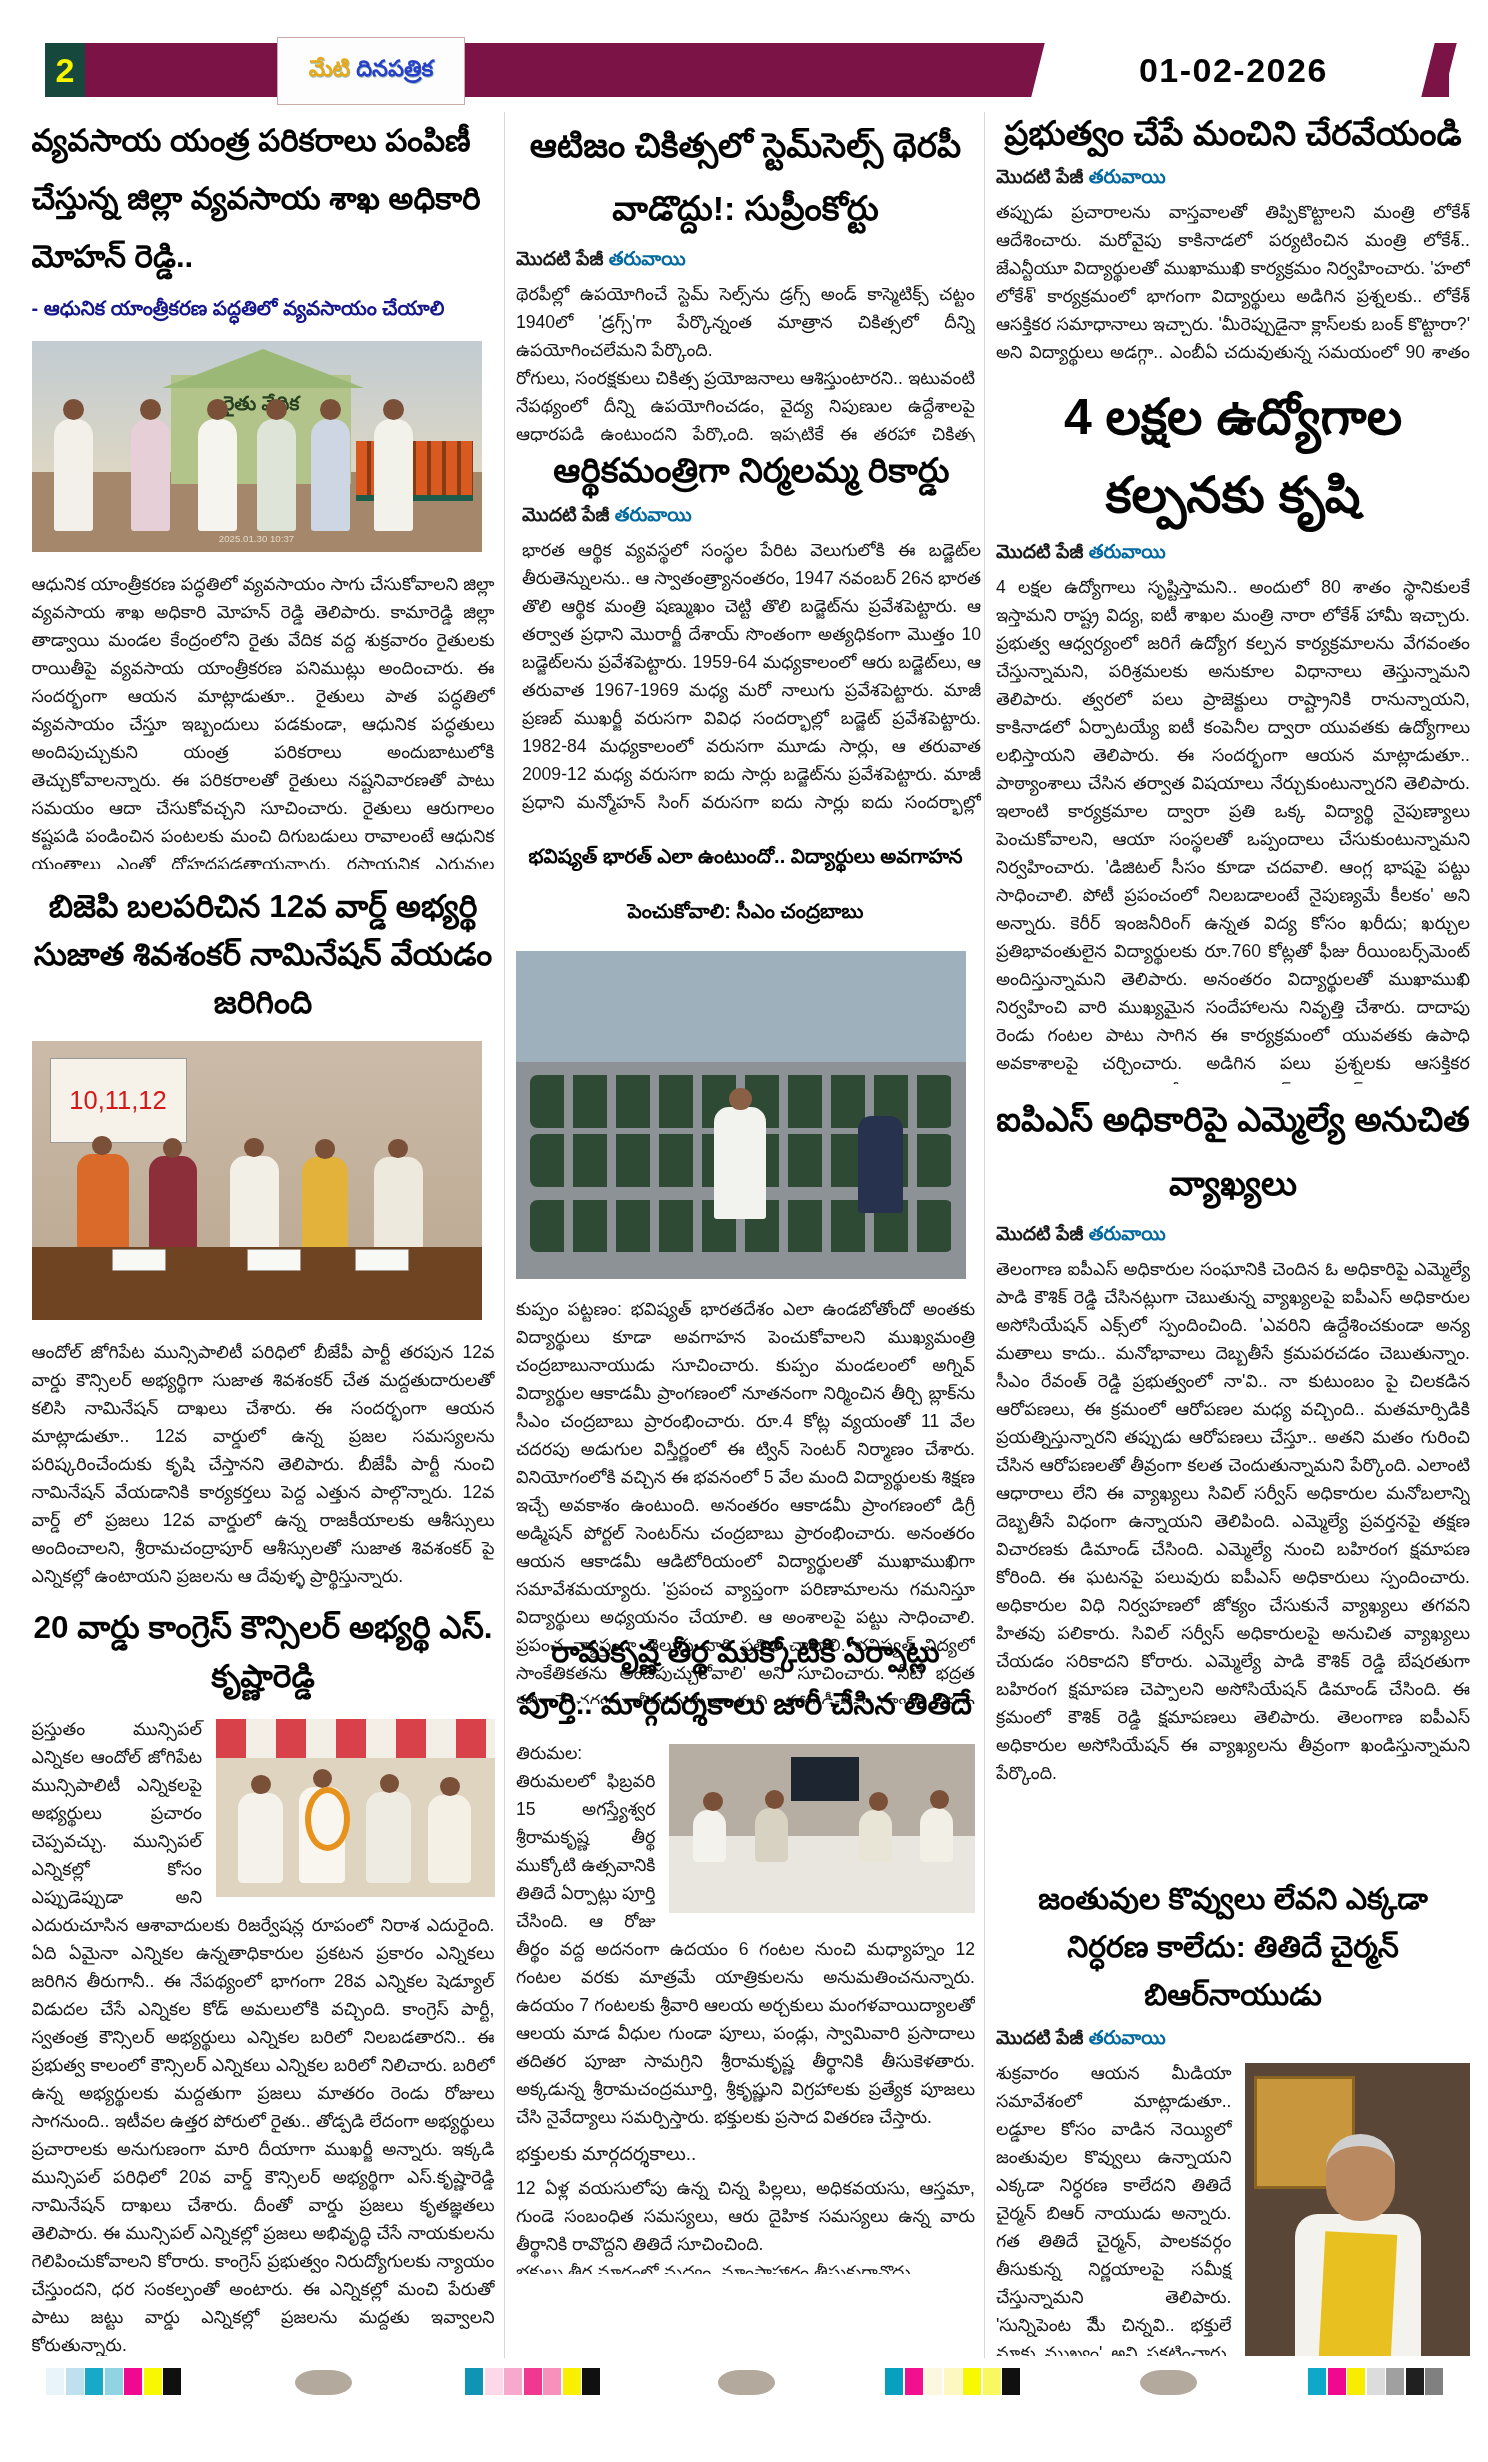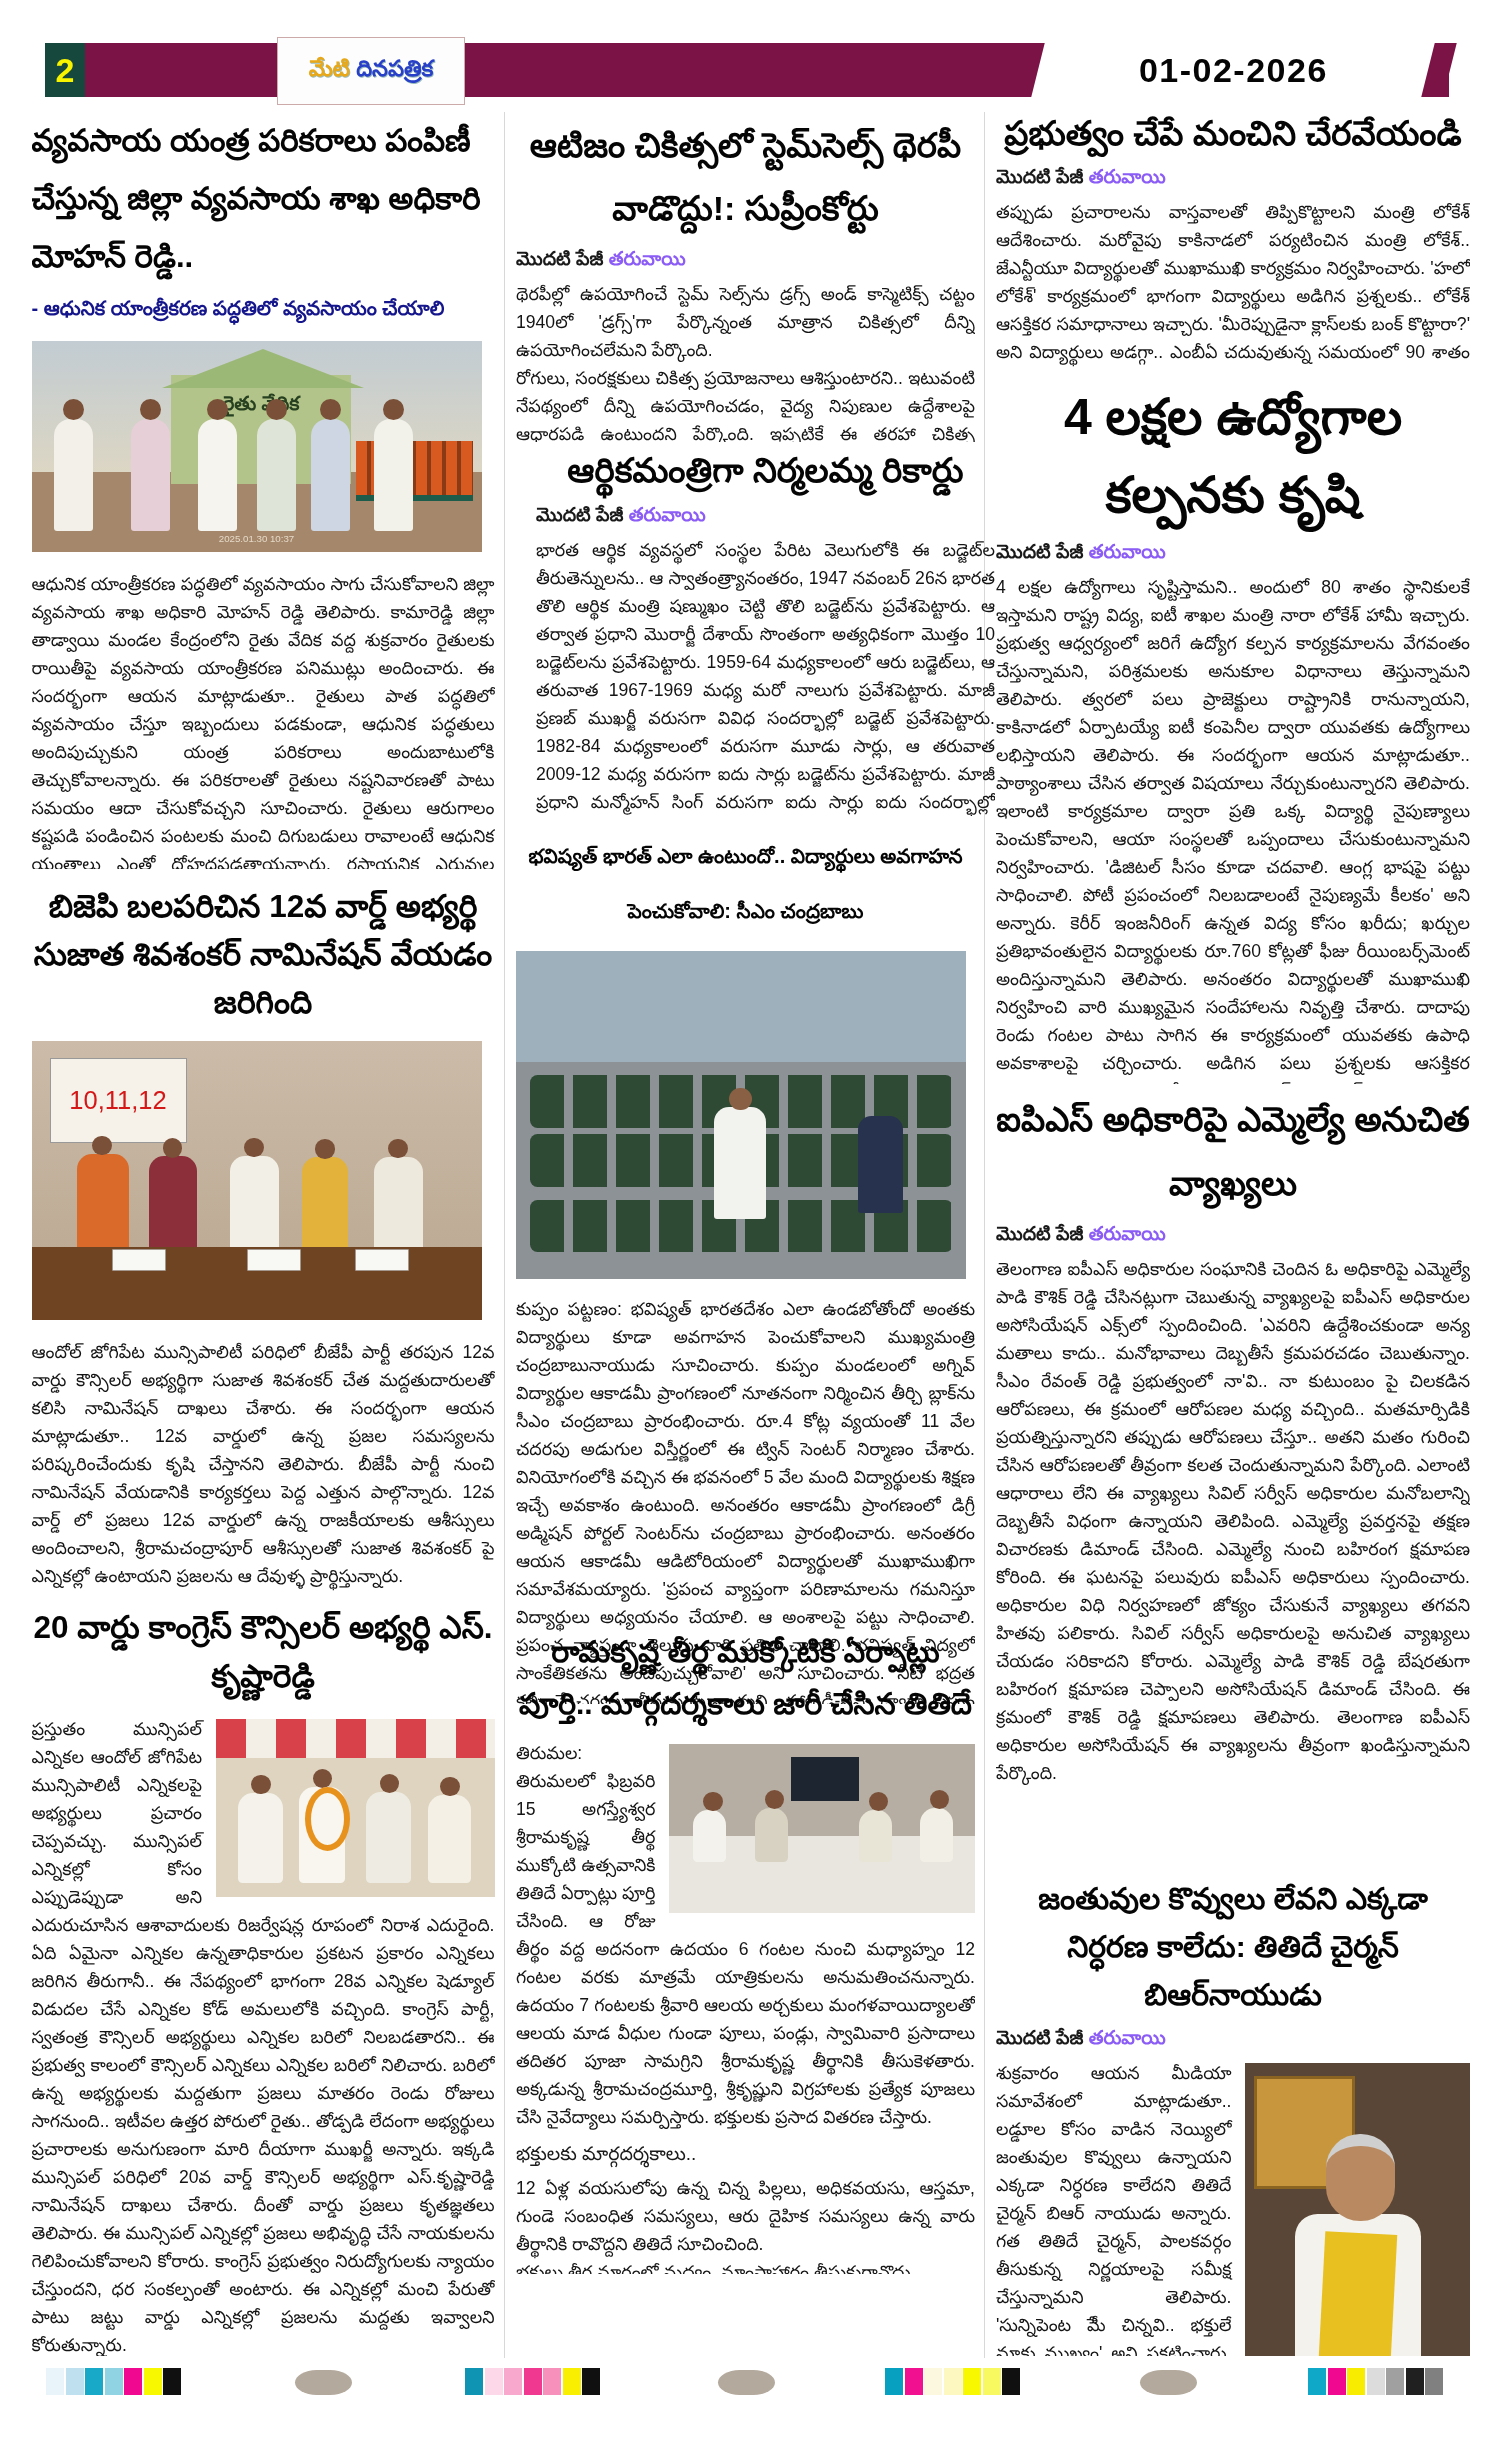--- a/index.html
+++ b/index.html
@@ -18,21 +18,21 @@
              transform:skewX(-14deg);display:flex;align-items:center;justify-content:center;}
   .date-slab .inner{transform:skewX(14deg);font-size:34px;font-weight:800;letter-spacing:1.5px;color:#050505;}
   .date-endcap{position:absolute;right:0;top:0;width:19.5px;height:54px;background:#7c1346;transform:skewX(-14deg);}
   
   .colrule{position:absolute;top:112px;height:2246px;width:0.7px;background:#d8d8d8;}
   .block{position:absolute;overflow:hidden;}
   .hl{font-weight:800;color:#050505;text-align:center;}
   .hl-left{text-align:left;}
   .subhead{color:#15158c;font-weight:bold;font-size:20px;margin-top:10.5px;}
   .byline{font-size:19px;font-weight:bold;margin:7.5px 0 6px 0;text-align:left;}
-  .byline .suffix{color:#8b5cf6;}
+  .byline .suffix{color:#0369a1;}
   .bodytext{font-size:17.6px;line-height:28px;text-align:justify;white-space:pre-line;color:#141414;}
   .boldline{font-size:19px;font-weight:normal;margin:12px 0 4.5px 0;}
   
   .photo{position:relative;overflow:hidden;background:#cfcabe;}
   .ph-abs{position:absolute;}
   .float-r{float:right;margin:4.5px 0 7.5px 13.5px;}
   
   .farm-sky{left:0;top:0;right:0;height:62%;background:linear-gradient(#c2ccd2,#dcd6c4);}
   .farm-ground{left:0;bottom:0;right:0;height:38%;background:#a5876b;}
   .farm-bldg{left:31%;top:16%;width:40%;height:52%;background:#b2c489;}
@@ -154,21 +154,21 @@
     </div>
   </div>
 
   <div class="block" style="left:516px;top:114px;width:459px;height:328px;">
     <div class="hl" style="font-size:34px;line-height:63px;">ఆటిజం చికిత్సలో స్టెమ్‌సెల్స్ థెరపీ వాడొద్దు!: సుప్రీంకోర్టు</div>
     <div class="byline"><span>మొదటి పేజీ </span><span class="suffix">తరువాయి</span></div>
     <div class="bodytext">థెరపీల్లో ఉపయోగించే స్టెమ్ సెల్స్‌ను డ్రగ్స్ అండ్ కాస్మెటిక్స్ చట్టం 1940లో 'డ్రగ్స్'గా పేర్కొన్నంత మాత్రాన చికిత్సలో దీన్ని ఉపయోగించలేమని పేర్కొంది.
 రోగులు, సంరక్షకులు చికిత్స ప్రయోజనాలు ఆశిస్తుంటారని.. ఇటువంటి నేపథ్యంలో దీన్ని ఉపయోగించడం, వైద్య నిపుణుల ఉద్దేశాలపై ఆధారపడి ఉంటుందని పేర్కొంది. ఇప్పటికే ఈ తరహా చికిత్స తీసుకుంటున్న రోగుల విషయంలోనూ.. వాటికి ప్రామాణిక విధానాలు తీసుకురావాలని, వైద్య కేంద్రాల తనిఖీలకు చర్యలు చేపట్టాలని, ఈ పరికరాలను నిర్ధారించాలని సూచించింది. బాధిత కుటుంబాలకు ఉచిత వైద్య సలహా అందించే మార్గాలు చూపాలని కేంద్ర ఆరోగ్య, కుటుంబ సంక్షేమశాఖను ఆదేశించింది.</div>
   </div>
 
-  <div class="block" style="left:536px;top:444px;width:459px;height:373px;">
+  <div class="block" style="left:522px;top:444px;width:459px;height:373px;">
     <div class="hl" style="font-size:34px;line-height:52px;">ఆర్థికమంత్రిగా నిర్మలమ్మ రికార్డు</div>
     <div class="byline"><span>మొదటి పేజీ </span><span class="suffix">తరువాయి</span></div>
     <div class="bodytext">భారత ఆర్థిక వ్యవస్థలో సంస్థల పేరిట వెలుగులోకి ఈ బడ్జెట్‌ల తీరుతెన్నులను.. ఆ స్వాతంత్ర్యానంతరం, 1947 నవంబర్ 26న భారత తొలి ఆర్థిక మంత్రి షణ్ముఖం చెట్టి తొలి బడ్జెట్‌ను ప్రవేశపెట్టారు. ఆ తర్వాత ప్రధాని మొరార్జీ దేశాయ్ సొంతంగా అత్యధికంగా మొత్తం 10 బడ్జెట్‌లను ప్రవేశపెట్టారు. 1959-64 మధ్యకాలంలో ఆరు బడ్జెట్‌లు, ఆ తరువాత 1967-1969 మధ్య మరో నాలుగు ప్రవేశపెట్టారు. మాజీ ప్రణబ్ ముఖర్జీ వరుసగా వివిధ సందర్భాల్లో బడ్జెట్ ప్రవేశపెట్టారు. 1982-84 మధ్యకాలంలో వరుసగా మూడు సార్లు, ఆ తరువాత 2009-12 మధ్య వరుసగా ఐదు సార్లు బడ్జెట్‌ను ప్రవేశపెట్టారు. మాజీ ప్రధాని మన్మోహన్ సింగ్ వరుసగా ఐదు సార్లు ఐదు సందర్భాల్లో ప్రభుత్వంలో ఆర్థిక మంత్రిగా బడ్జెట్‌ను ప్రవేశపెట్టారు. ఇప్పుడు ఆ రికార్డులను ఆర్థిక మంత్రి నిర్మలా సీతారామన్ అధిగమించి ఆర్థికమంత్రిగా వరుసగా ఎనిమిదో బడ్జెట్‌ను ప్రవేశపెట్టి సరికొత్త రికార్డు సృష్టించనున్నారు.</div>
   </div>
 
   <div class="block" style="left:516px;top:821px;width:459px;height:883px;">
     <div class="hl" style="font-size:20px;line-height:55px;margin-top:7.5px;">భవిష్యత్ భారత్ ఎలా ఉంటుందో.. విద్యార్థులు అవగాహన పెంచుకోవాలి: సీఎం చంద్రబాబు</div>
     <div class="photo" style="width:450px;height:328px;margin-top:12px;">
       <div class="ph-abs stu-wall"></div>
       <div class="ph-abs stu-floor"></div>

